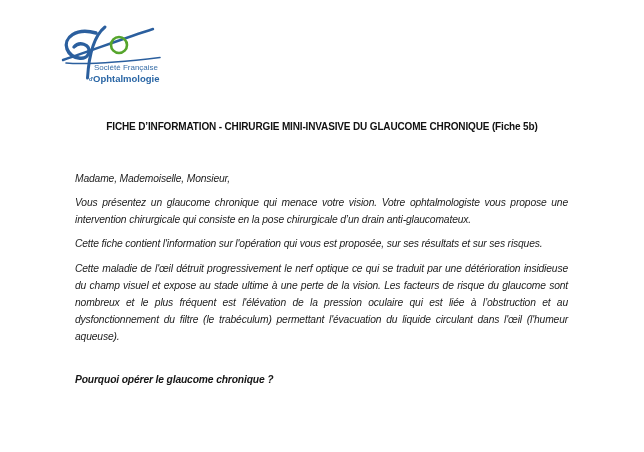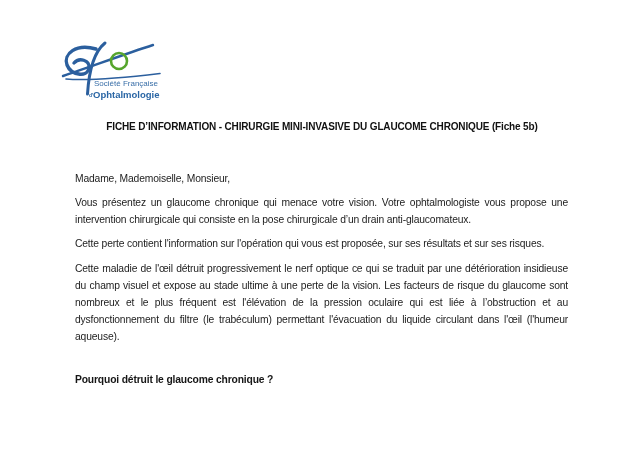--- a/index.html
+++ b/index.html
@@ -12,21 +12,21 @@
     width: 644px;
     height: 452px;
     background: #ffffff;
     overflow: hidden;
     font-family: "Liberation Sans", sans-serif;
     color: #1c1c1c;
   }
   .logo {
     position: absolute;
     left: 60px;
-    top: 40px;
+    top: 24px;
     width: 105px;
     height: 66px;
   }
   .logo svg { width: 100%; height: 100%; display: block; }
   .logo-line1 {
     font-family: "Liberation Sans", sans-serif;
     font-size: 8px;
     fill: #3a6fa8;
   }
   .logo-prefix {
@@ -58,20 +58,21 @@
     left: 75px;
     top: 170px;
     width: 493px;
     font-size: 10.3px;
     letter-spacing: -0.15px;
     line-height: 17px;
   }
   .content p, .content h2 {
     margin: 0;
     padding: 0;
+    font-style: italic;
   }
   .salutation { text-align: left; }
   .para {
     margin-top: 7px !important;
     text-align: justify;
   }
   .para-wide { margin-top: 8px !important; }
   .subheading {
     margin-top: 27px !important;
     font-size: 10.3px;
@@ -105,21 +106,21 @@
     </svg>
   </div>
 
   <div class="doc-title">FICHE D’INFORMATION - CHIRURGIE MINI-INVASIVE DU GLAUCOME CHRONIQUE (Fiche 5b)</div>
 
   <div class="content">
     <p class="salutation">Madame, Mademoiselle, Monsieur,</p>
 
     <p class="para">Vous présentez un glaucome chronique qui menace votre vision. Votre ophtalmologiste vous propose une intervention chirurgicale qui consiste en la pose chirurgicale d’un drain anti-glaucomateux.</p>
 
-    <p class="para">Cette perte contient l'information sur l'opération qui vous est proposée, sur ses résultats et sur ses risques.</p>
+    <p class="para">Cette fiche contient l'information sur l'opération qui vous est proposée, sur ses résultats et sur ses risques.</p>
 
 
     <p class="para para-wide">Cette maladie de l'œil détruit progressivement le nerf optique ce qui se traduit par une détérioration insidieuse du champ visuel et expose au stade ultime à une perte de la vision. Les facteurs de risque du glaucome sont nombreux et le plus fréquent est l'élévation de la pression oculaire qui est liée à l’obstruction et au dysfonctionnement du filtre (le trabéculum) permettant l'évacuation du liquide circulant dans l'œil (l'humeur aqueuse).</p>
 
-    <h2 class="subheading subheading-last">Pourquoi détruit le glaucome chronique ?</h2>
+    <h2 class="subheading subheading-last">Pourquoi opérer le glaucome chronique ?</h2>
   </div>
 
 </div>
 
 </body></html>

